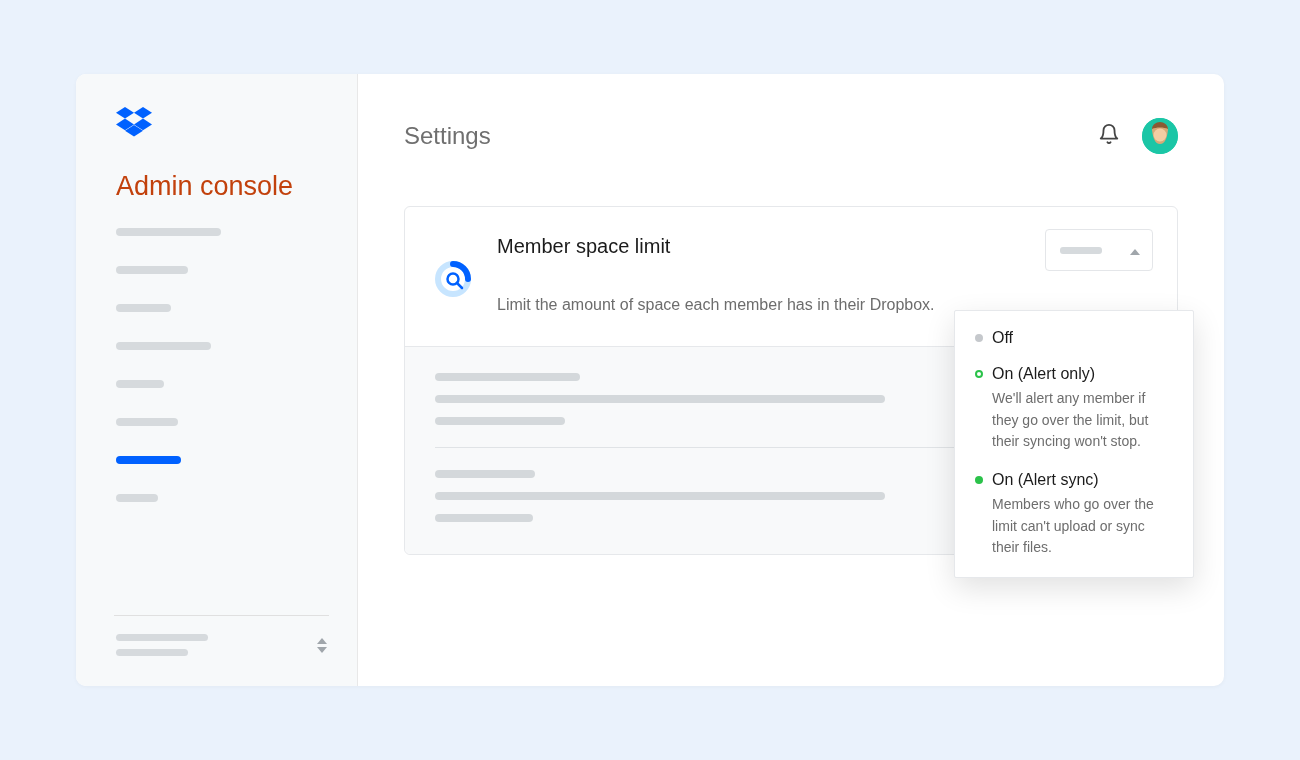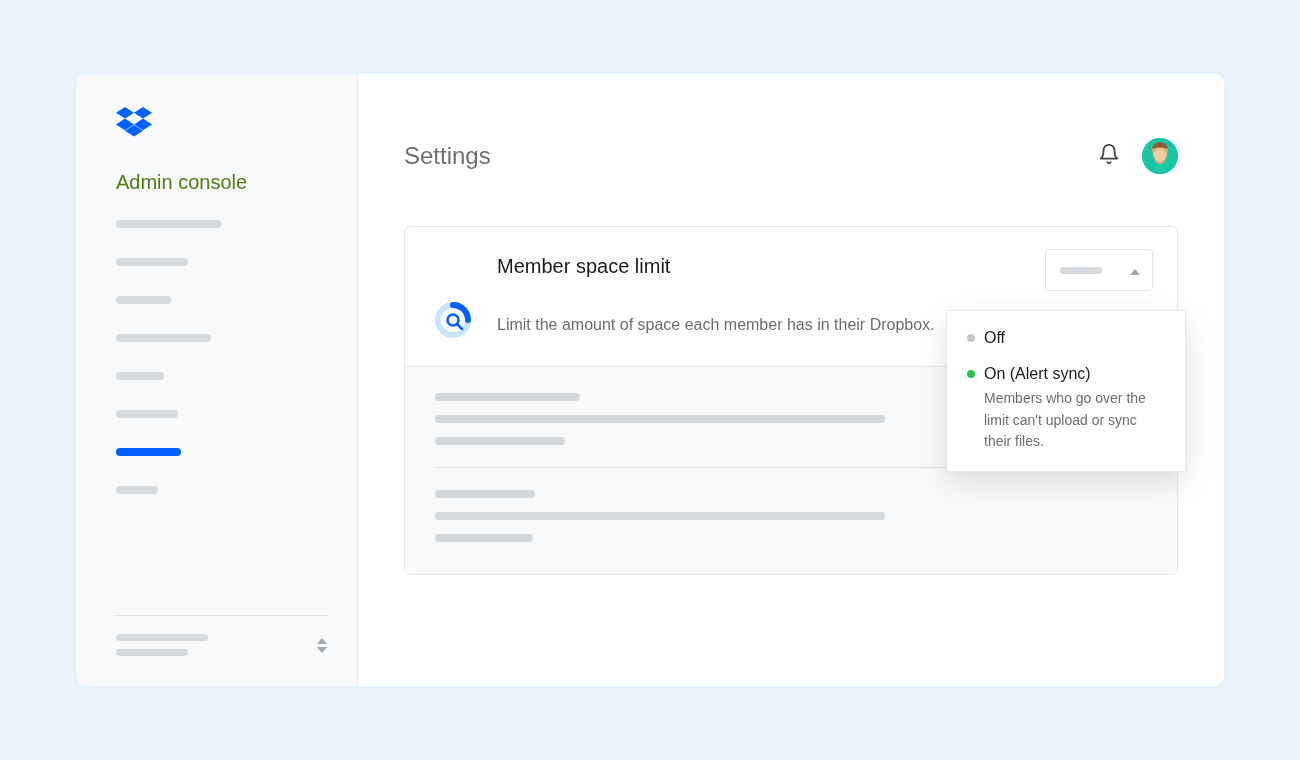--- a/index.html
+++ b/index.html
@@ -5,57 +5,57 @@
     * { margin: 0; padding: 0; box-sizing: border-box; font-family: -apple-system, BlinkMacSystemFont, 'Segoe UI', Helvetica, sans-serif; }
     html, body { width: 1300px; height: 760px; }
     body { background: #eaf2fc; display:flex; align-items:center; justify-content:center; }
     .console {
       width: 1148px; height: 612px; background:#fff; border-radius:10px;
       box-shadow: 0 1px 4px rgba(0,0,0,0.04);
       display:flex; overflow:visible; position:relative;
     }
     .sidebar { width:282px; background:#f7f9fa; border-right:1px solid #e8e8e8; padding:33px 30px 0 40px; border-radius:10px 0 0 10px; display:flex; flex-direction:column; }
     .logo { width:36px; height:30px; margin-bottom:34px; }
-    .section-title { font-size:20px; color:#4d7c0f; margin-bottom:26px; font-weight:400; }
+    .section-title { font-size:27px; color:#c2410c; margin-bottom:26px; font-weight:400; }
     .nav { flex:1; }
     .nav-ph { height:8px; background:#d6dadd; border-radius:4px; margin-bottom:30px; }
     .nav-ph.active { background:#0061ff; }
     .sidebar-divider { border-top:1px solid #e0e0e0; margin:0 -2px 18px -2px; }
     .bottom-ph { display:flex; align-items:center; justify-content:space-between; padding-bottom:30px; }
     .bot-lines { flex:1; }
     .bot-line { height:7px; background:#d6dadd; border-radius:4px; margin-bottom:8px; }
     .arrows { display:flex; flex-direction:column; margin-left:12px; color:#a0a6ab; }
     .arrows svg { display:block; }
 
-    .main { flex:1; padding:64px 46px 0 46px; position:relative; }
+    .main { flex:1; padding:44px 46px 0 46px; position:relative; }
     .main-header { display:flex; align-items:center; justify-content:space-between; margin-bottom:52px; }
     .page-title { font-size:24px; color:#6f6f6f; font-weight:400; }
     .header-right { display:flex; align-items:center; gap:22px; }
     .bell { color:#444; }
     .avatar { width:36px; height:36px; border-radius:50%; background: linear-gradient(135deg,#17c1a3 0%,#20d0aa 100%); overflow:hidden; display:flex; align-items:center; justify-content:center; }
 
     .card { border:1px solid #e6e8eb; border-radius:6px; }
-    .card-head { display:flex; padding:28px 30px; gap:26px; align-items:flex-end; }
+    .card-head { display:flex; padding:28px 30px; gap:26px; align-items:center; }
     .space-icon { width:36px; height:36px; flex:none; margin-top:6px; }
     .card-head-text { flex:1; padding-right:160px; }
     .card-title { font-size:20px; color:#1b1b1b; margin-bottom:8px; font-weight:400; }
     .card-desc { font-size:16px; color:#6d6d6d; line-height:1.55;margin-top:35px; }
     .select-box { position:absolute; top:22px; right:24px; width:108px; height:42px; border:1px solid #e4e6e9; border-radius:4px; display:flex; align-items:center; justify-content:space-between; padding:0 12px 0 14px; }
     .select-ph { width:42px; height:7px; background:#d6dadd; border-radius:3px; }
     .chev { color:#a0a6ab; }
     .card-head-wrap { position:relative; }
 
     .card-body { background:#f8f9fa; border-top:1px solid #e6e8eb; padding:26px 30px 32px 30px; border-radius:0 0 6px 6px; }
     .blk { margin-bottom:22px; }
     .blk:last-child { margin-bottom:0; }
     .bph { height:8px; background:#d4d8db; border-radius:4px; margin-bottom:14px; }
     .body-div { border-top:1px solid #e0e3e6; margin:6px 0 22px 0; }
 
     .dropdown {
-      position:absolute; width:240px; right:38px; top:236px;
+      position:absolute; width:240px; right:30px; top:236px;
       background:#fff; border:1px solid #e6e8eb; border-radius:2px;
       box-shadow:0 10px 30px rgba(0,0,0,0.12); padding:18px 20px;
     }
     .opt { margin-bottom:18px; }
     .opt:last-child { margin-bottom:0; }
     .opt-head { display:flex; align-items:center; gap:9px; margin-bottom:5px; }
     .dot { width:8px; height:8px; border-radius:50%; flex:none; }
     .dot.grey { background:#c5c8cc; }
     .dot.ring { border:2px solid #2bc24a; width:8px; height:8px; background:transparent; box-sizing:border-box; }
     .dot.green { background:#2bc24a; }
@@ -171,20 +171,27 @@
 
     <div class="dropdown">
       <div class="opt">
         <div class="opt-head">
           <span class="dot grey"></span>
           <span class="opt-title">Off</span>
         </div>
       </div>
       <div class="opt">
         <div class="opt-head">
+          <span class="dot ring"></span>
+          <span class="opt-title">On (Alert only)</span>
+        </div>
+        <div class="opt-desc">We'll alert any member if they go over the limit, but their syncing won't stop.</div>
+      </div>
+      <div class="opt">
+        <div class="opt-head">
           <span class="dot green"></span>
           <span class="opt-title">On (Alert sync)</span>
         </div>
         <div class="opt-desc">Members who go over the limit can't upload or sync their files.</div>
       </div>
     </div>
 
   </main>
 </div>
 

